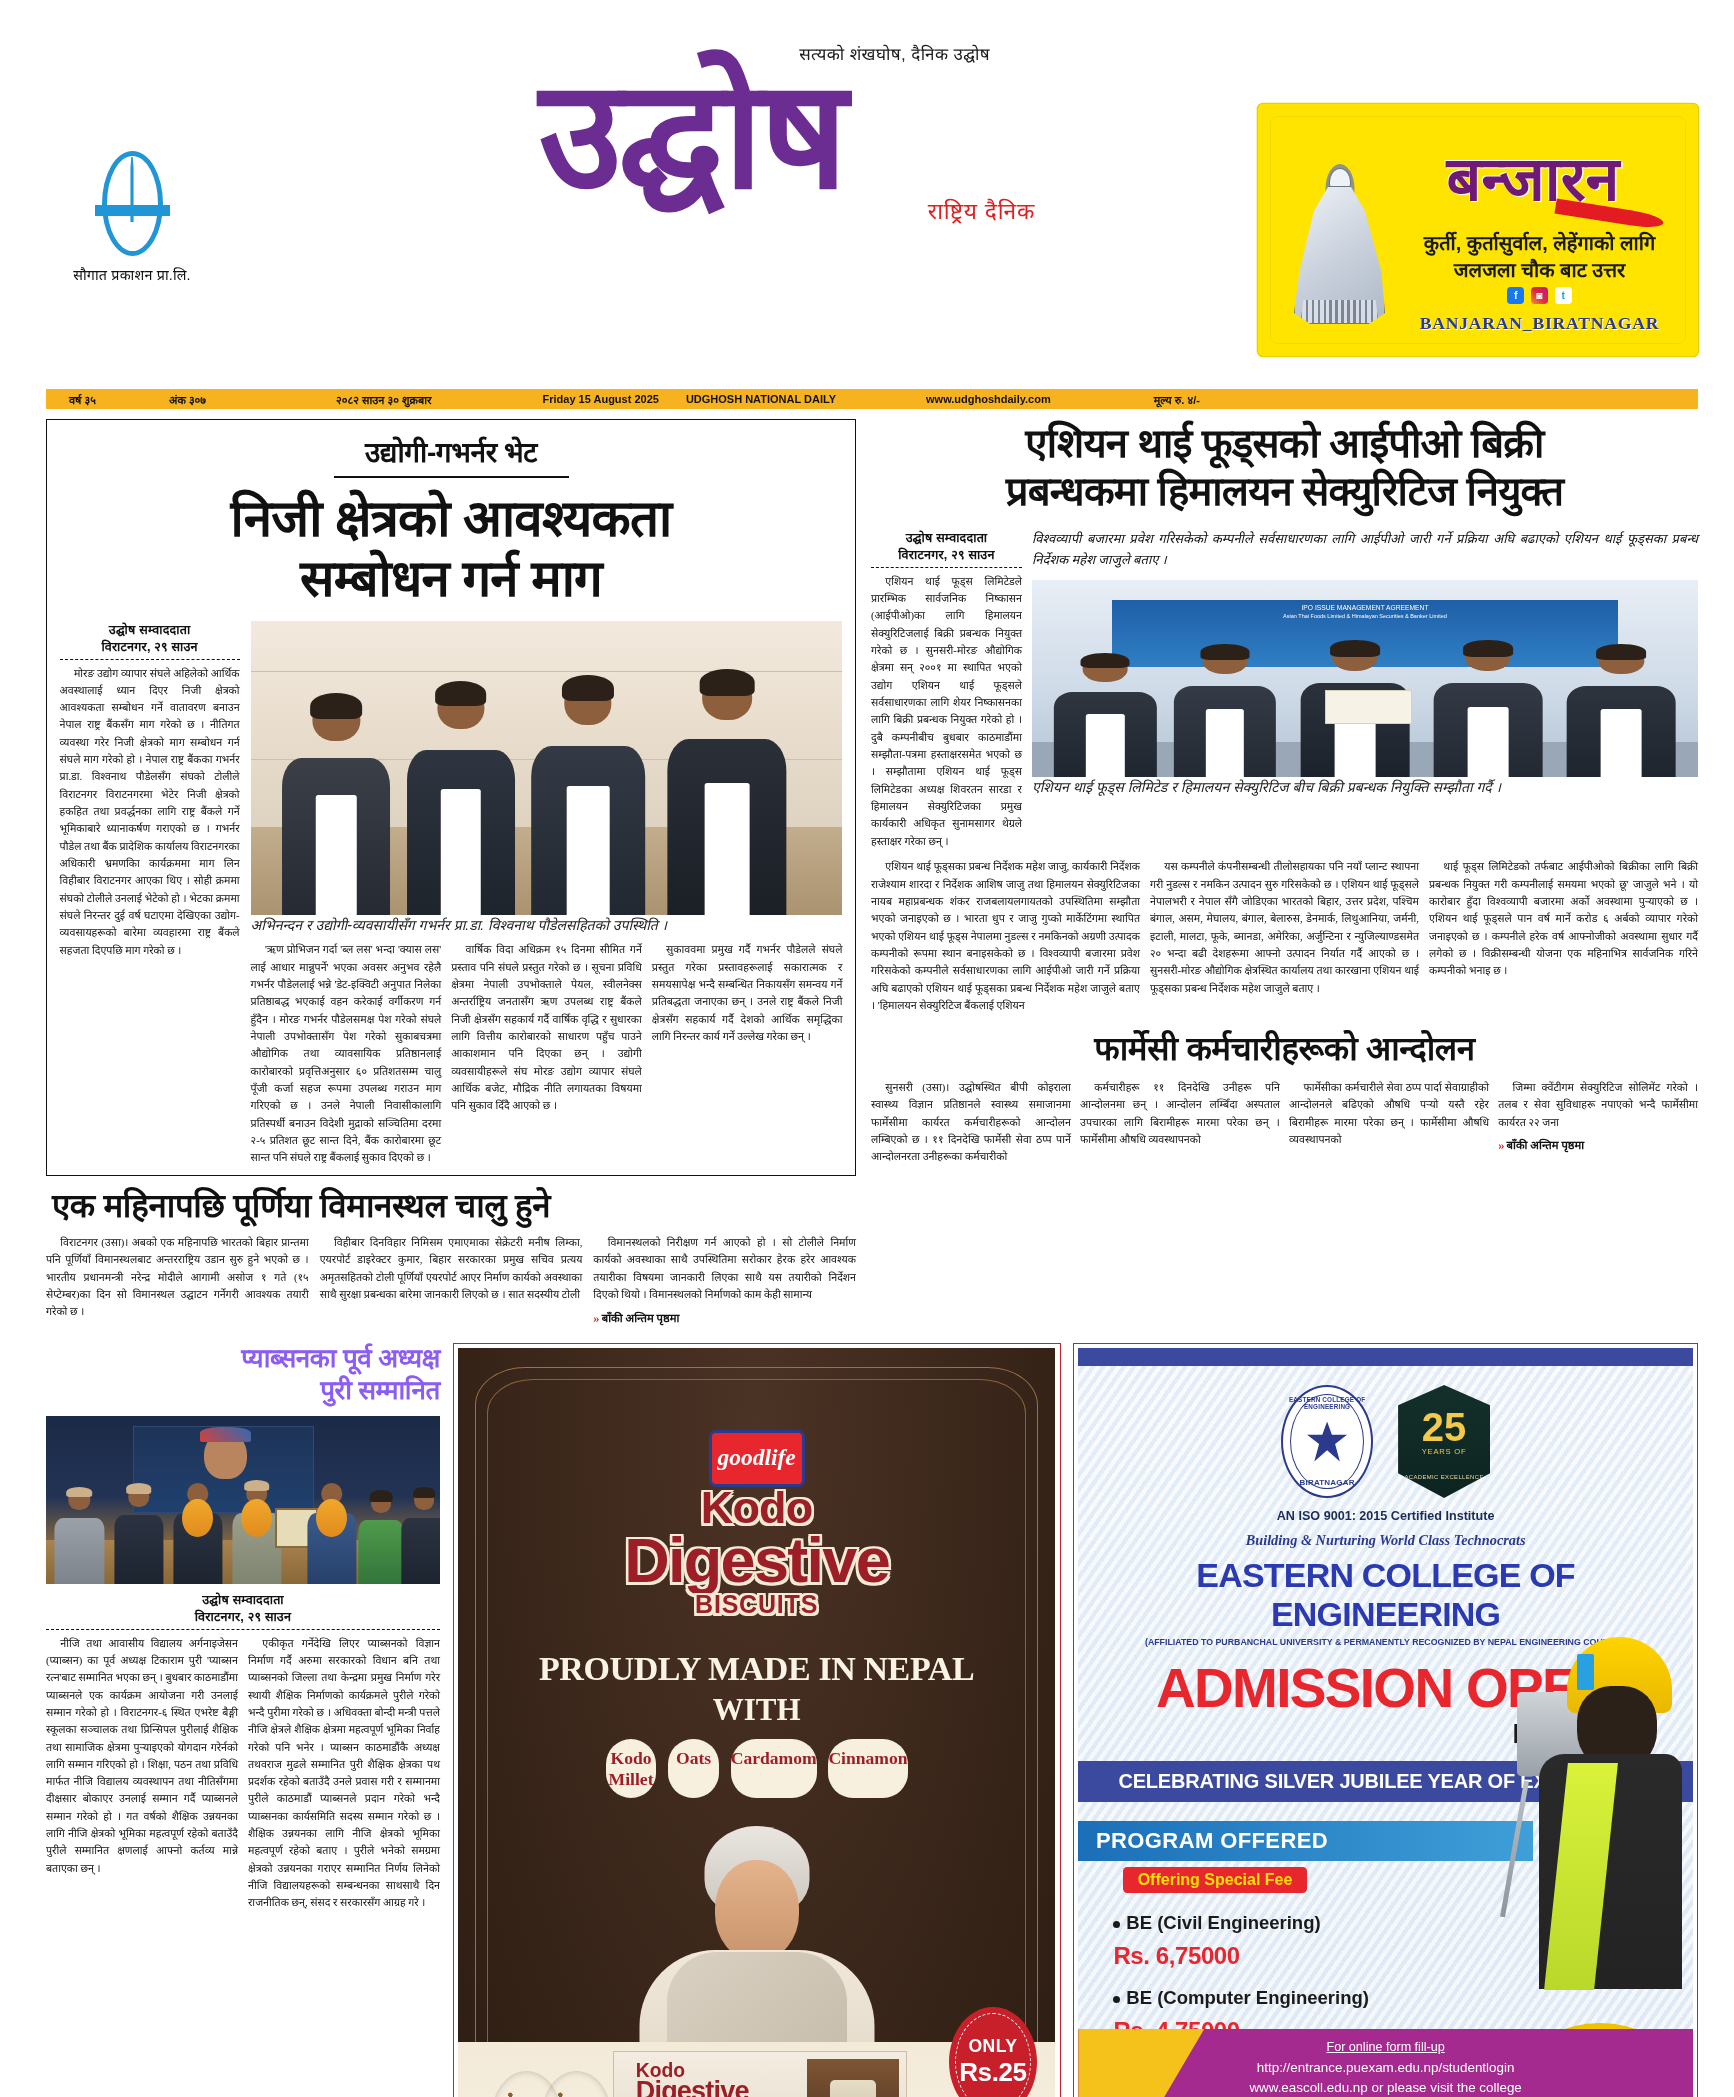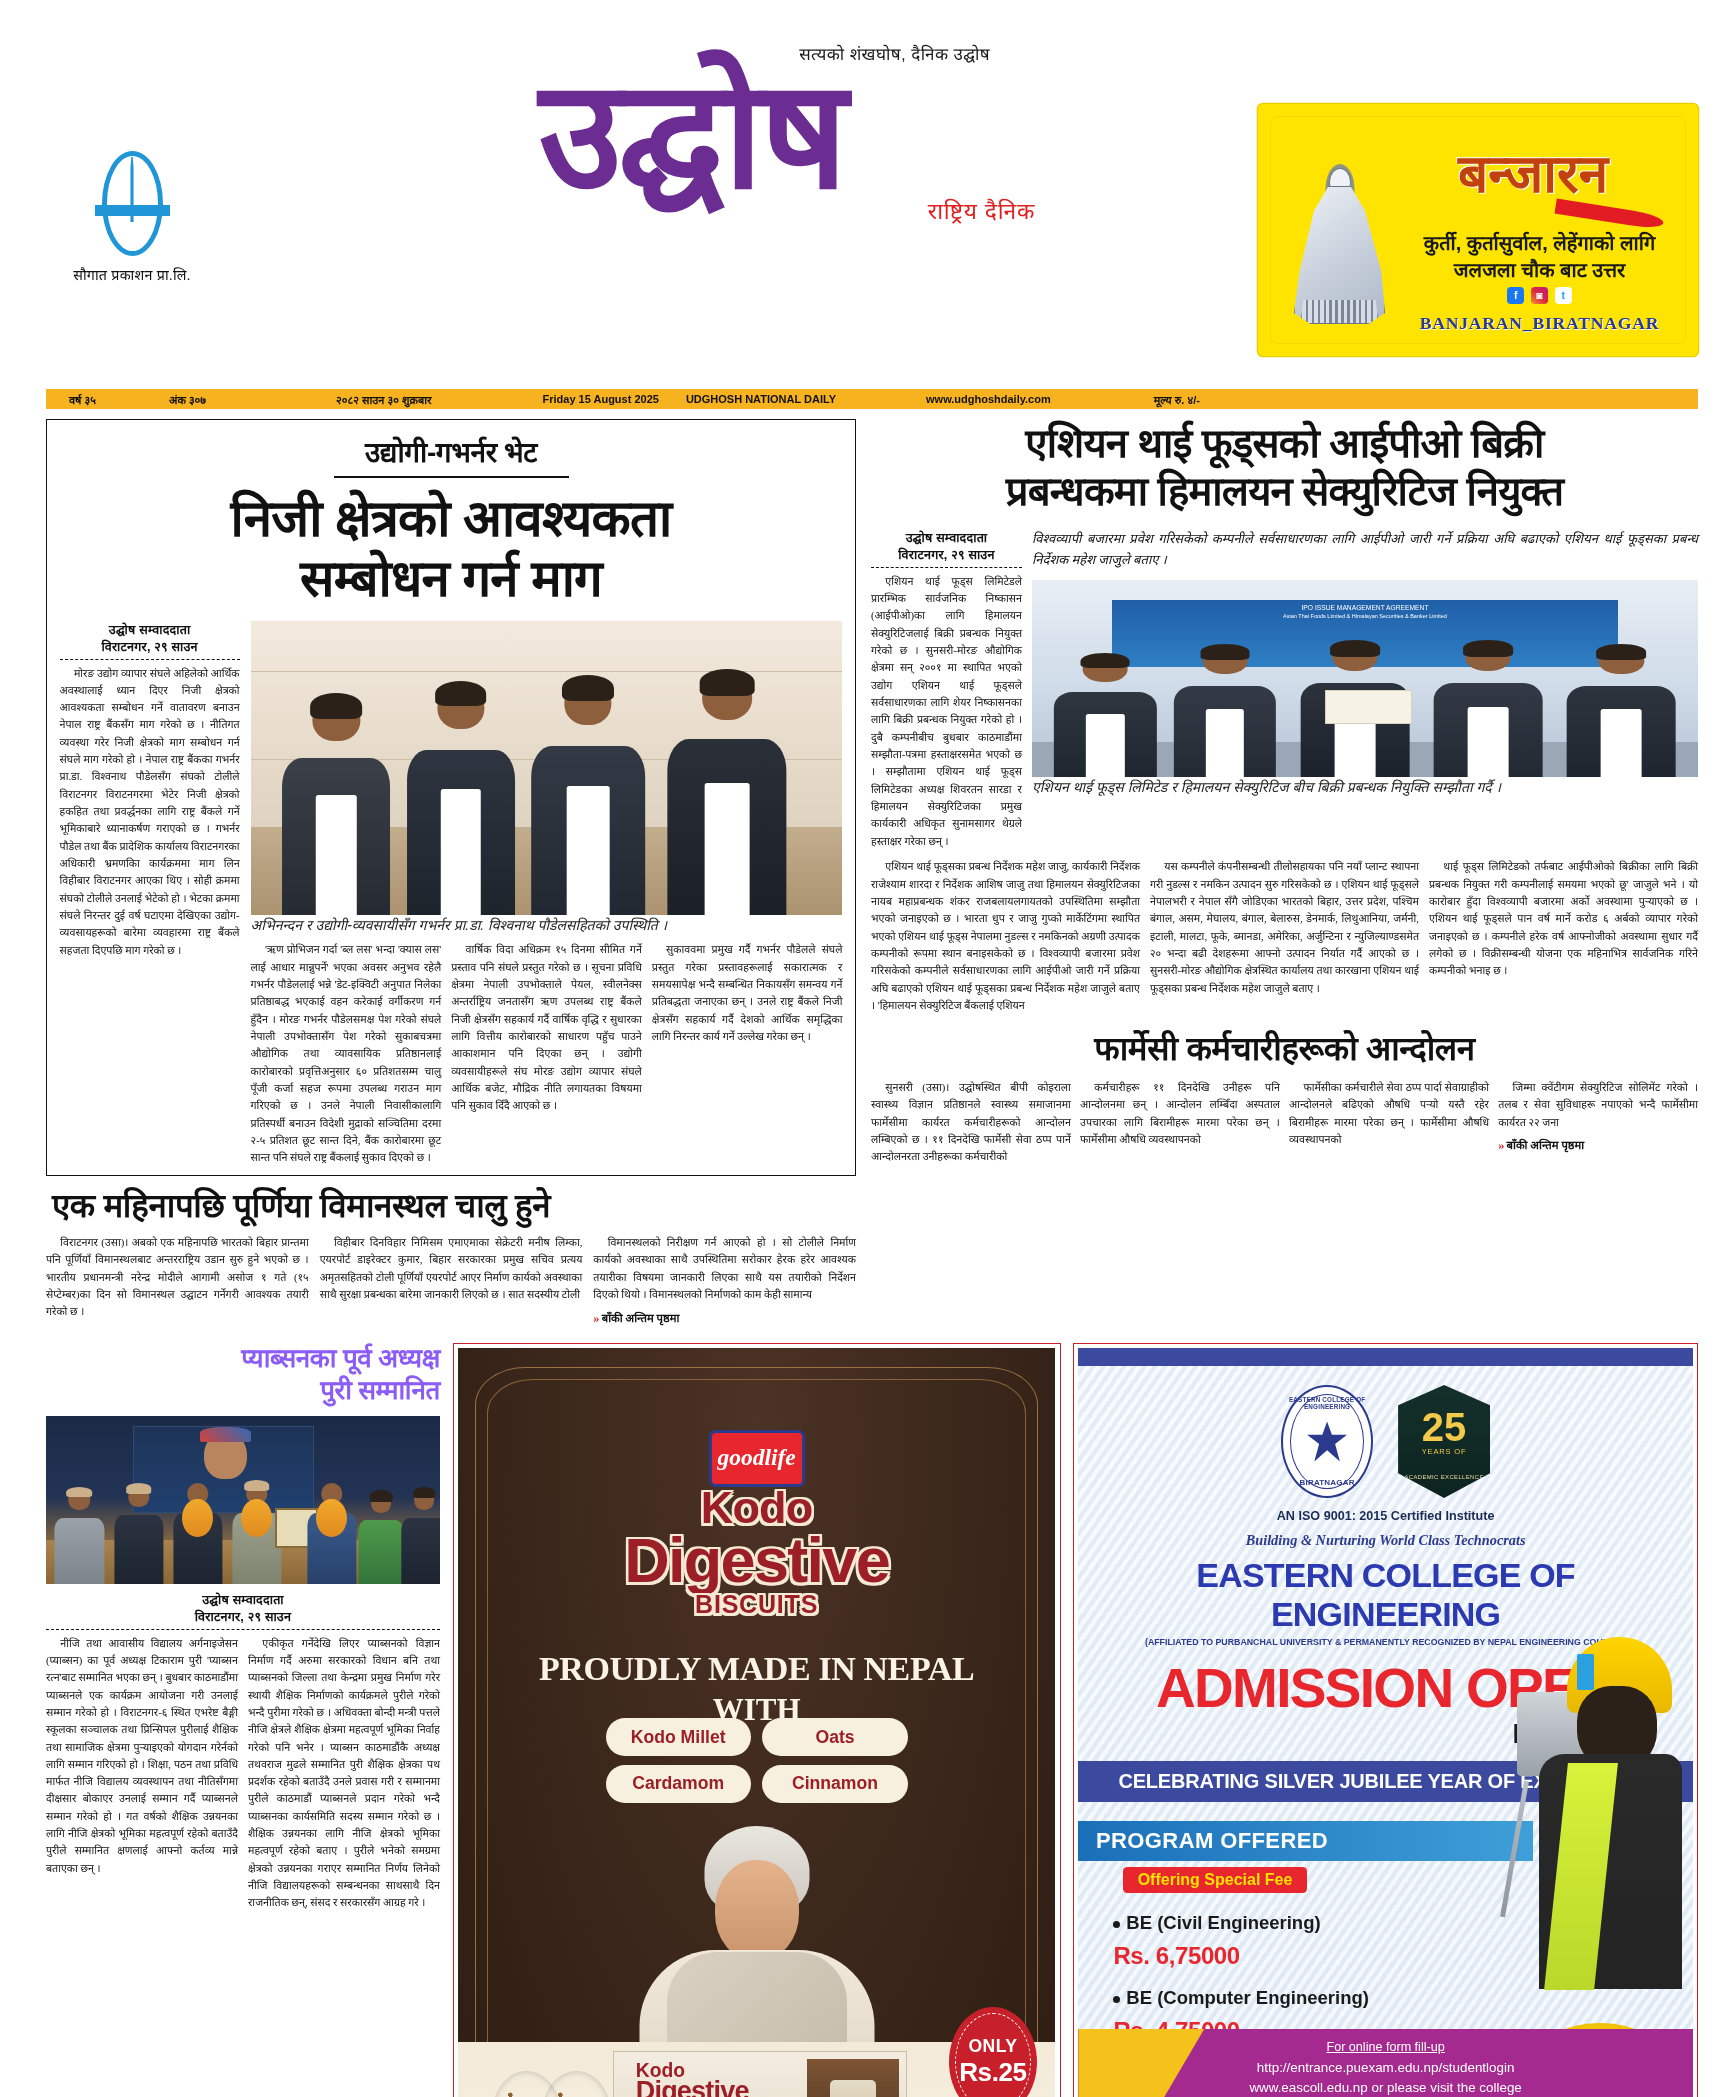--- a/index.html
+++ b/index.html
@@ -138,22 +138,22 @@
     width: 88%; height: 23.5px;
     background: repeating-linear-gradient(90deg,#6d7687 0 2.5px,#dfe4ec 2.5px 5.9px);
     opacity: .8;
     clip-path: polygon(4% 0,96% 0,100% 100%,0 100%);
   }
   .banjaran-title {
     position: absolute;
     left: 138px; top: 28px;
     width: 268px;
     text-align: center;
-    color: #c2410c;
-    font-size: 53px;
+    color: #701a75;
+    font-size: 61px;
     font-weight: 700;
     font-family: "Liberation Serif", serif;
     text-shadow: 1.3px 1.3px 0 #fff, -0.8px -0.8px 0 #fff;
   }
   .banjaran-swoosh {
     position: absolute;
     left: 294px; top: 100px;
     width: 109px; height: 15px;
     background: #e31b23;
     border-radius: 0 60% 60% 0 / 0 100% 100% 0;
@@ -384,23 +384,24 @@
     font-family: "Liberation Serif", serif;
   }
   .kodo-with {
     position: absolute; left: 0; right: 0; top: 344px;
     text-align: center; color: #fbf4e6;
     font-size: 31px; font-weight: 700;
     font-family: "Liberation Serif", serif;
   }
   .kodo-chips {
     position: absolute; left: 50%; transform: translateX(-50%);
-    top: 370px; width: 302px;
-    display: grid; grid-template-columns: 1fr 1fr;
+    top: 391px; width: 302px;
+    display: grid; grid-template-columns: 1fr 1fr 1fr 1fr;
     gap: 9.2px 11.7px;
+    font-family: Liberation Serif, serif;
   }
   .chip {
     background: #f8f0de;
     color: #9c1f28;
     font-size: 17.6px;
     font-weight: 700;
     text-align: center;
     padding: 8.4px 0;
     border-radius: 25px;
   }

